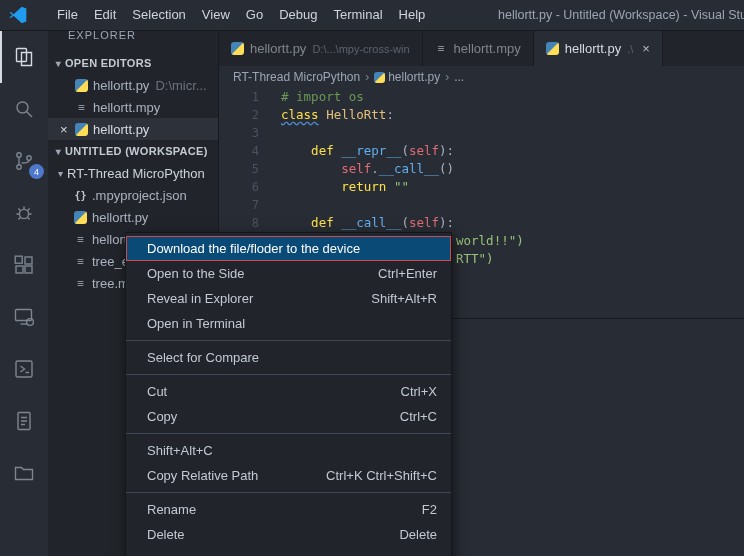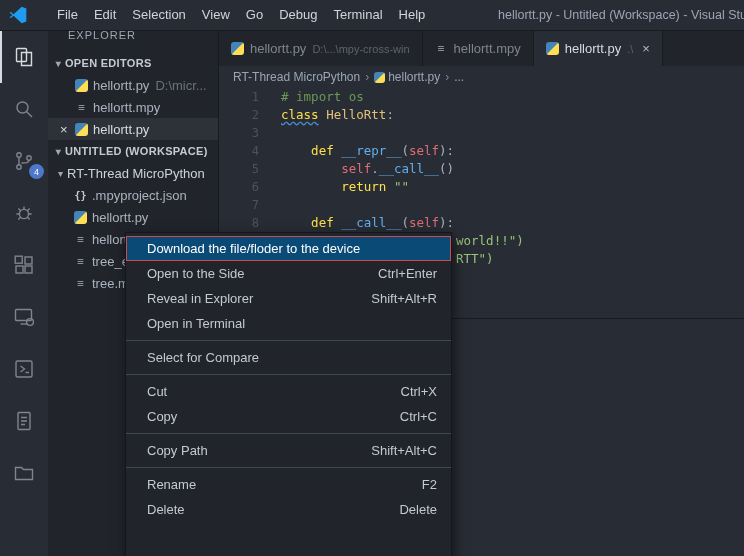--- a/index.html
+++ b/index.html
@@ -328,22 +328,25 @@
       <div class="mitem">
         <span class="mlbl">Cut</span>
         <span class="msc">Ctrl+X</span>
       </div>
       <div class="mitem">
         <span class="mlbl">Copy</span>
         <span class="msc">Ctrl+C</span>
       </div>
       <div class="msep"></div>
       <div class="mitem">
-        <span class="mlbl">Copy Path</span>
         <span class="msc">Shift+Alt+C</span>
+      </div>
+      <div class="mitem">
+        <span class="mlbl">Copy Relative Path</span>
+        <span class="msc">Ctrl+K Ctrl+Shift+C</span>
       </div>
       <div class="msep"></div>
       <div class="mitem">
         <span class="mlbl">Rename</span>
         <span class="msc">F2</span>
       </div>
       <div class="mitem">
         <span class="mlbl">Delete</span>
         <span class="msc">Delete</span>
       </div>

